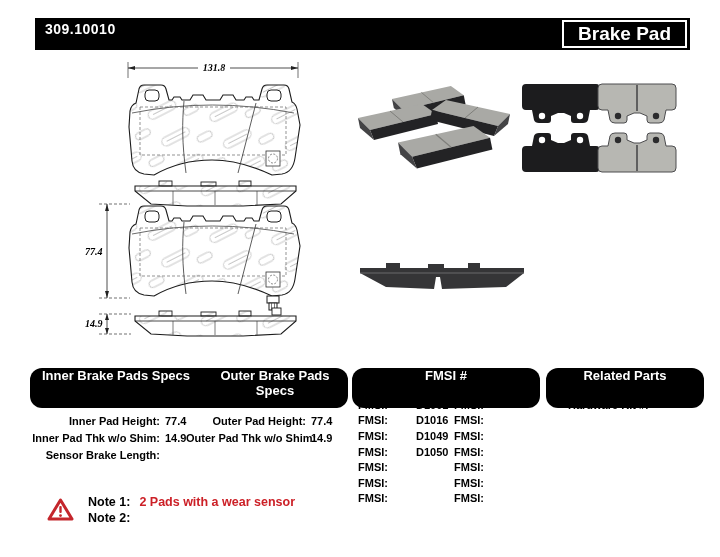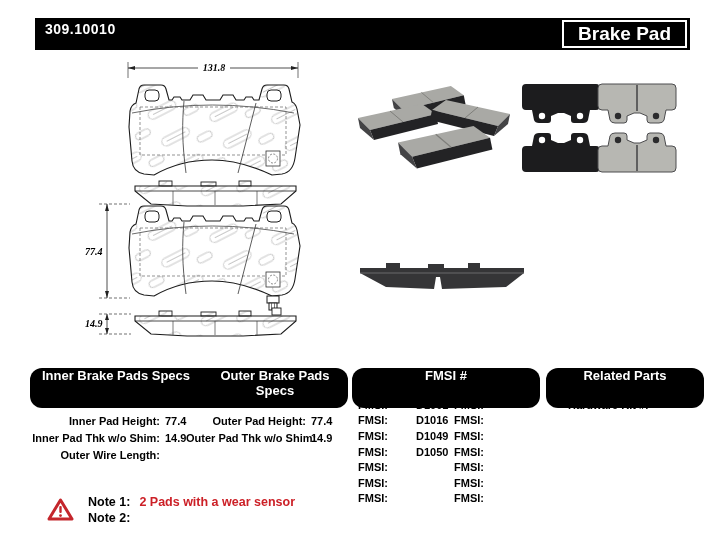--- a/index.html
+++ b/index.html
@@ -212,21 +212,21 @@
     </div>
     <div class="spec-row">
       <span class="spec-lbl">Inner Pad Height:</span>
       <span class="spec-val">77.4</span>
     </div>
     <div class="spec-row">
       <span class="spec-lbl">Inner Pad Thk w/o Shim:</span>
       <span class="spec-val">14.9</span>
     </div>
     <div class="spec-row">
-      <span class="spec-lbl">Outer Wire Length:</span>
+      <span class="spec-lbl">Sensor Brake Length:</span>
       <span class="spec-val"></span>
     </div>
   </div>
 
   <div class="spec-col" style="left:186px;">
     <div class="spec-row">
       <span class="spec-lbl" style="width:120px;">Outer Pad Width:</span>
       <span class="spec-val">131.8</span>
     </div>
     <div class="spec-row">

